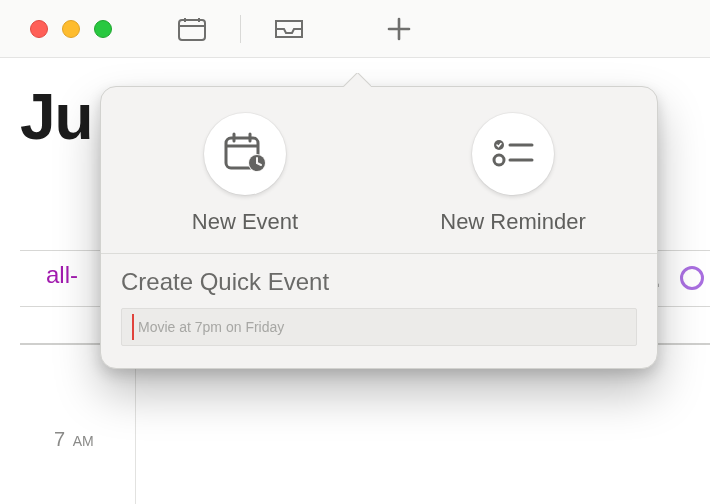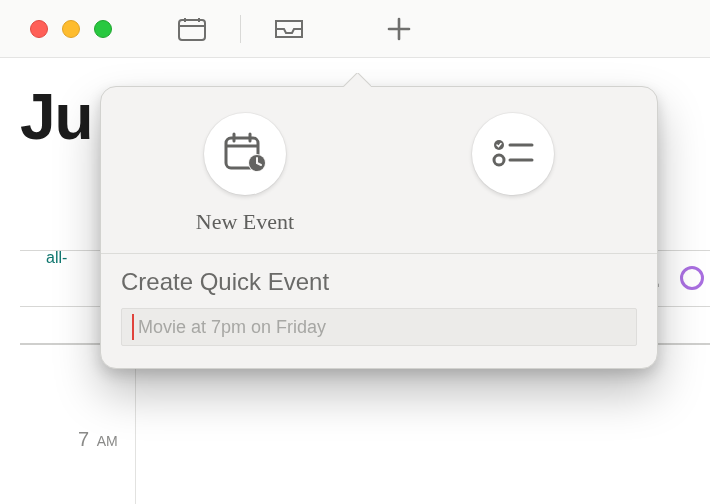--- a/index.html
+++ b/index.html
@@ -64,30 +64,30 @@
   }
   .hline.h1 { top: 250px; }
   .hline.h2 { top: 306px; }
   .hline.h3 { top: 343px; height: 2px; background: #cfcfcd; }
   .vline {
     position: absolute; top: 343px; bottom: 0; width: 1px; background: #e2e2e0;
   }
   .vline.v1 { left: 135px; }
 
   .allday-label {
-    position: absolute; left: 46px; top: 249px;
-    font-size: 16px; color: #0f766e;
+    position: absolute; left: 46px; top: 261px;
+    font-size: 24px; color: #a21caf;
   }
   .ellipsis {
     position: absolute; top: 267px; right: 48px;
     font-size: 22px; color: #888; letter-spacing: 2px; font-weight: 700;
   }
   .time-label {
     position: absolute; left: 54px; top: 428px;
-    font-size: 20px; color: #8a8a88; margin-left: 24px;
+    font-size: 20px; color: #8a8a88;
   }
   .time-label .ampm { font-size: 14px; margin-left: 2px; }
 
   .ring {
     position: absolute; top: 266px; right: 6px;
     width: 24px; height: 24px; border-radius: 50%;
     border: 3px solid #a96fe0; background: #fff;
   }
 
   
@@ -122,42 +122,42 @@
     width: 50%;
   }
   .circle {
     width: 82px; height: 82px; border-radius: 50%;
     background: #ffffff;
     box-shadow: 0 2px 4px rgba(0,0,0,0.12), 0 0 0 1px rgba(0,0,0,0.04);
     display: flex; align-items: center; justify-content: center;
     color: #636361;
   }
   .action-label {
-    font-size: 22px; color: #5f5f5d; font-weight: 500; font-family: Liberation Serif, serif;
+    font-size: 22px; color: #5f5f5d; font-weight: 500;
   }
   .pop-sep { height: 1px; background: #dcdcd9; margin: 0; }
   .pop-bottom { padding: 14px 20px 22px 20px; }
   .quick-label {
     font-size: 24px; color: #6a6a68; margin-bottom: 12px; font-weight: 400;
   }
   .quick-field {
     position: relative;
     height: 38px;
     background: #ecebe9;
     border: 1px solid #dedddb;
     border-radius: 2px;
     display: flex; align-items: center;
     padding-left: 10px;
   }
   .cursor {
     width: 2px; height: 26px; background: #e0433c; margin-right: 4px;
   }
   .quick-input {
     flex: 1; border: none; outline: none; background: transparent;
-    font-size: 18px; color: #333;
+    font-size: 14px; color: #333;
     font-family: inherit;
   }
   .quick-input::placeholder { color: #a7a7a4; }
 </style>
 </head>
 <body>
 
 <div class="titlebar">
   <div class="traffic-lights">
     <div class="tl tl-close"></div>
@@ -236,20 +236,21 @@
         <span>
           <svg width="46" height="34" viewBox="0 0 46 34" stroke="#636361" fill="none" stroke-width="3" stroke-linecap="round">
             <circle cx="9" cy="10" r="5" fill="#636361" stroke="none"></circle>
             <path d="M7 10 L8.5 11.5 L11 8.5" stroke="#ffffff" stroke-width="1.6" fill="none"></path>
             <line x1="20" y1="10" x2="42" y2="10"></line>
             <circle cx="9" cy="25" r="5"></circle>
             <line x1="20" y1="25" x2="42" y2="25"></line>
           </svg>
         </span>
       </div>
+      <div class="action-label">New Reminder</div>
     </div>
   </div>
 
   <div class="pop-sep"></div>
 
   <div class="pop-bottom">
     <div class="quick-label">Create Quick Event</div>
     <div class="quick-field">
       <div class="cursor"></div>
       <input class="quick-input" type="text" placeholder="Movie at 7pm on Friday" style="">

